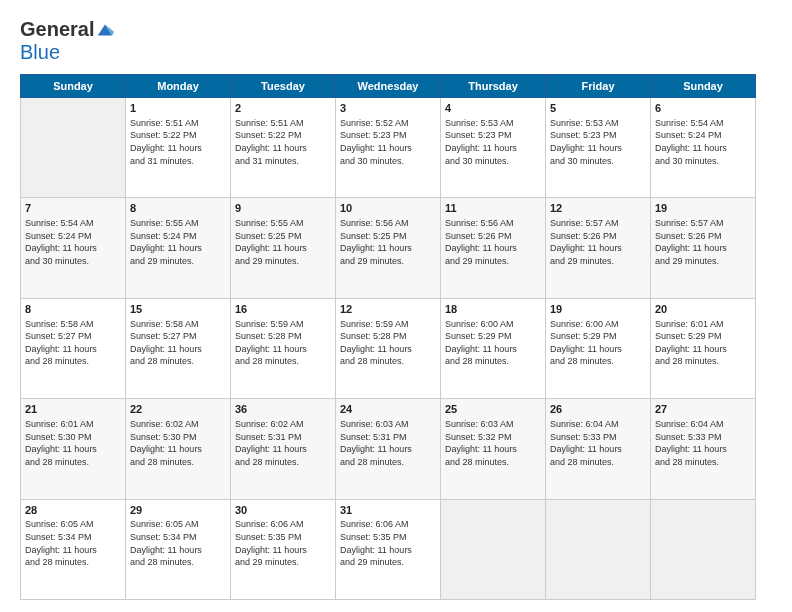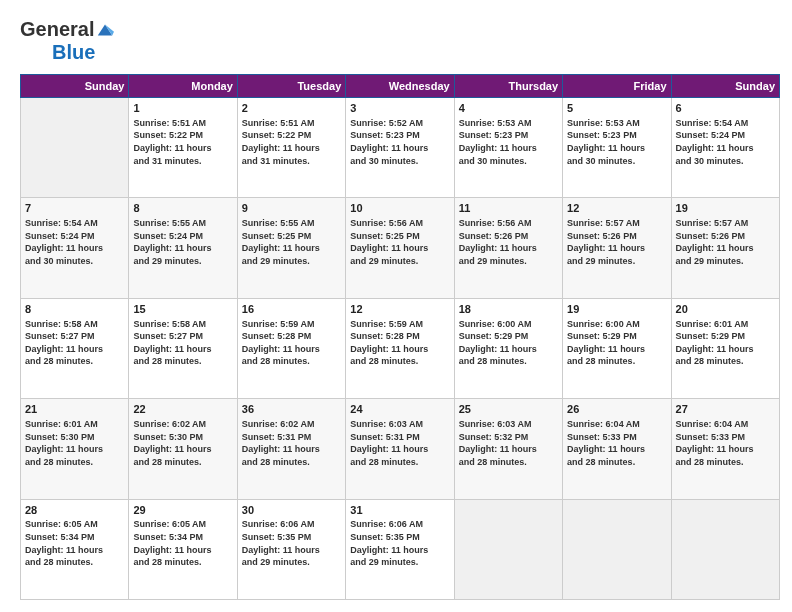--- a/index.html
+++ b/index.html
@@ -6,21 +6,21 @@
     body {
       width: 792px;
       height: 612px;
       font-family: Arial, sans-serif;
       background: #fff;
       overflow: hidden;
     }
     .page {
       width: 792px;
       height: 612px;
-      padding: 18px 12px 12px 20px;
+      padding: 18px 36px 12px 20px;
       display: flex;
       flex-direction: column;
     }
     .header {
       display: flex;
       justify-content: space-between;
       align-items: flex-start;
       margin-bottom: 10px;
     }
     .logo {
@@ -57,26 +57,26 @@
       color: #555;
       margin-top: 2px;
     }
     .calendar-table {
       width: 100%;
       border-collapse: collapse;
       flex: 1;
       font-size: 10px;
     }
     .calendar-table thead tr th {
-      background-color: #701a75;
+      background-color: #0369a1;
       color: #fff;
       font-weight: bold;
       font-size: 11px;
       padding: 5px 4px;
-      text-align: right;
+      text-align: center;
       border: 1px solid #1e5a9a;
     }
     .calendar-table tbody tr td {
       border: 1px solid #ccc;
       vertical-align: top;
       padding: 3px 4px;
       width: calc(100%/7);
       background: #fff;
       height: 80px;
       color: #333;
@@ -88,41 +88,40 @@
     .day-number {
       font-size: 11px;
       font-weight: bold;
       color: #222;
       margin-bottom: 1px;
     }
     .day-info {
       font-size: 9px;
       color: #333;
       line-height: 1.4;
-      font-weight: bold;
     }
     .empty-cell {
       background: #f0f0f0 !important;
     }
   </style>
 </head>
 <body>
 
 <div class="page">
   <div class="header">
     <div class="logo">
       <div class="logo-text">
         <span class="logo-general">General</span>
         <svg class="logo-icon" viewBox="0 0 20 20">
           <polygon points="2,16 10,4 18,16" fill="#2a72bb"></polygon>
           <polygon points="10,4 18,16 20,12" fill="#5aaae8"></polygon>
         </svg>
       </div>
       <div>
-        <span class="logo-blue" style="font-size:20px;font-weight:bold;margin-left:32px;">Blue</span>
+        <span class="logo-blue" style="font-size:20px;font-weight:normal;">Blue</span>
       </div>
     </div>
     <div class="title-block">
       <div class="month-title"></div>
       <div class="subtitle"></div>
     </div>
   </div>
 
   <table class="calendar-table">
     <thead>

